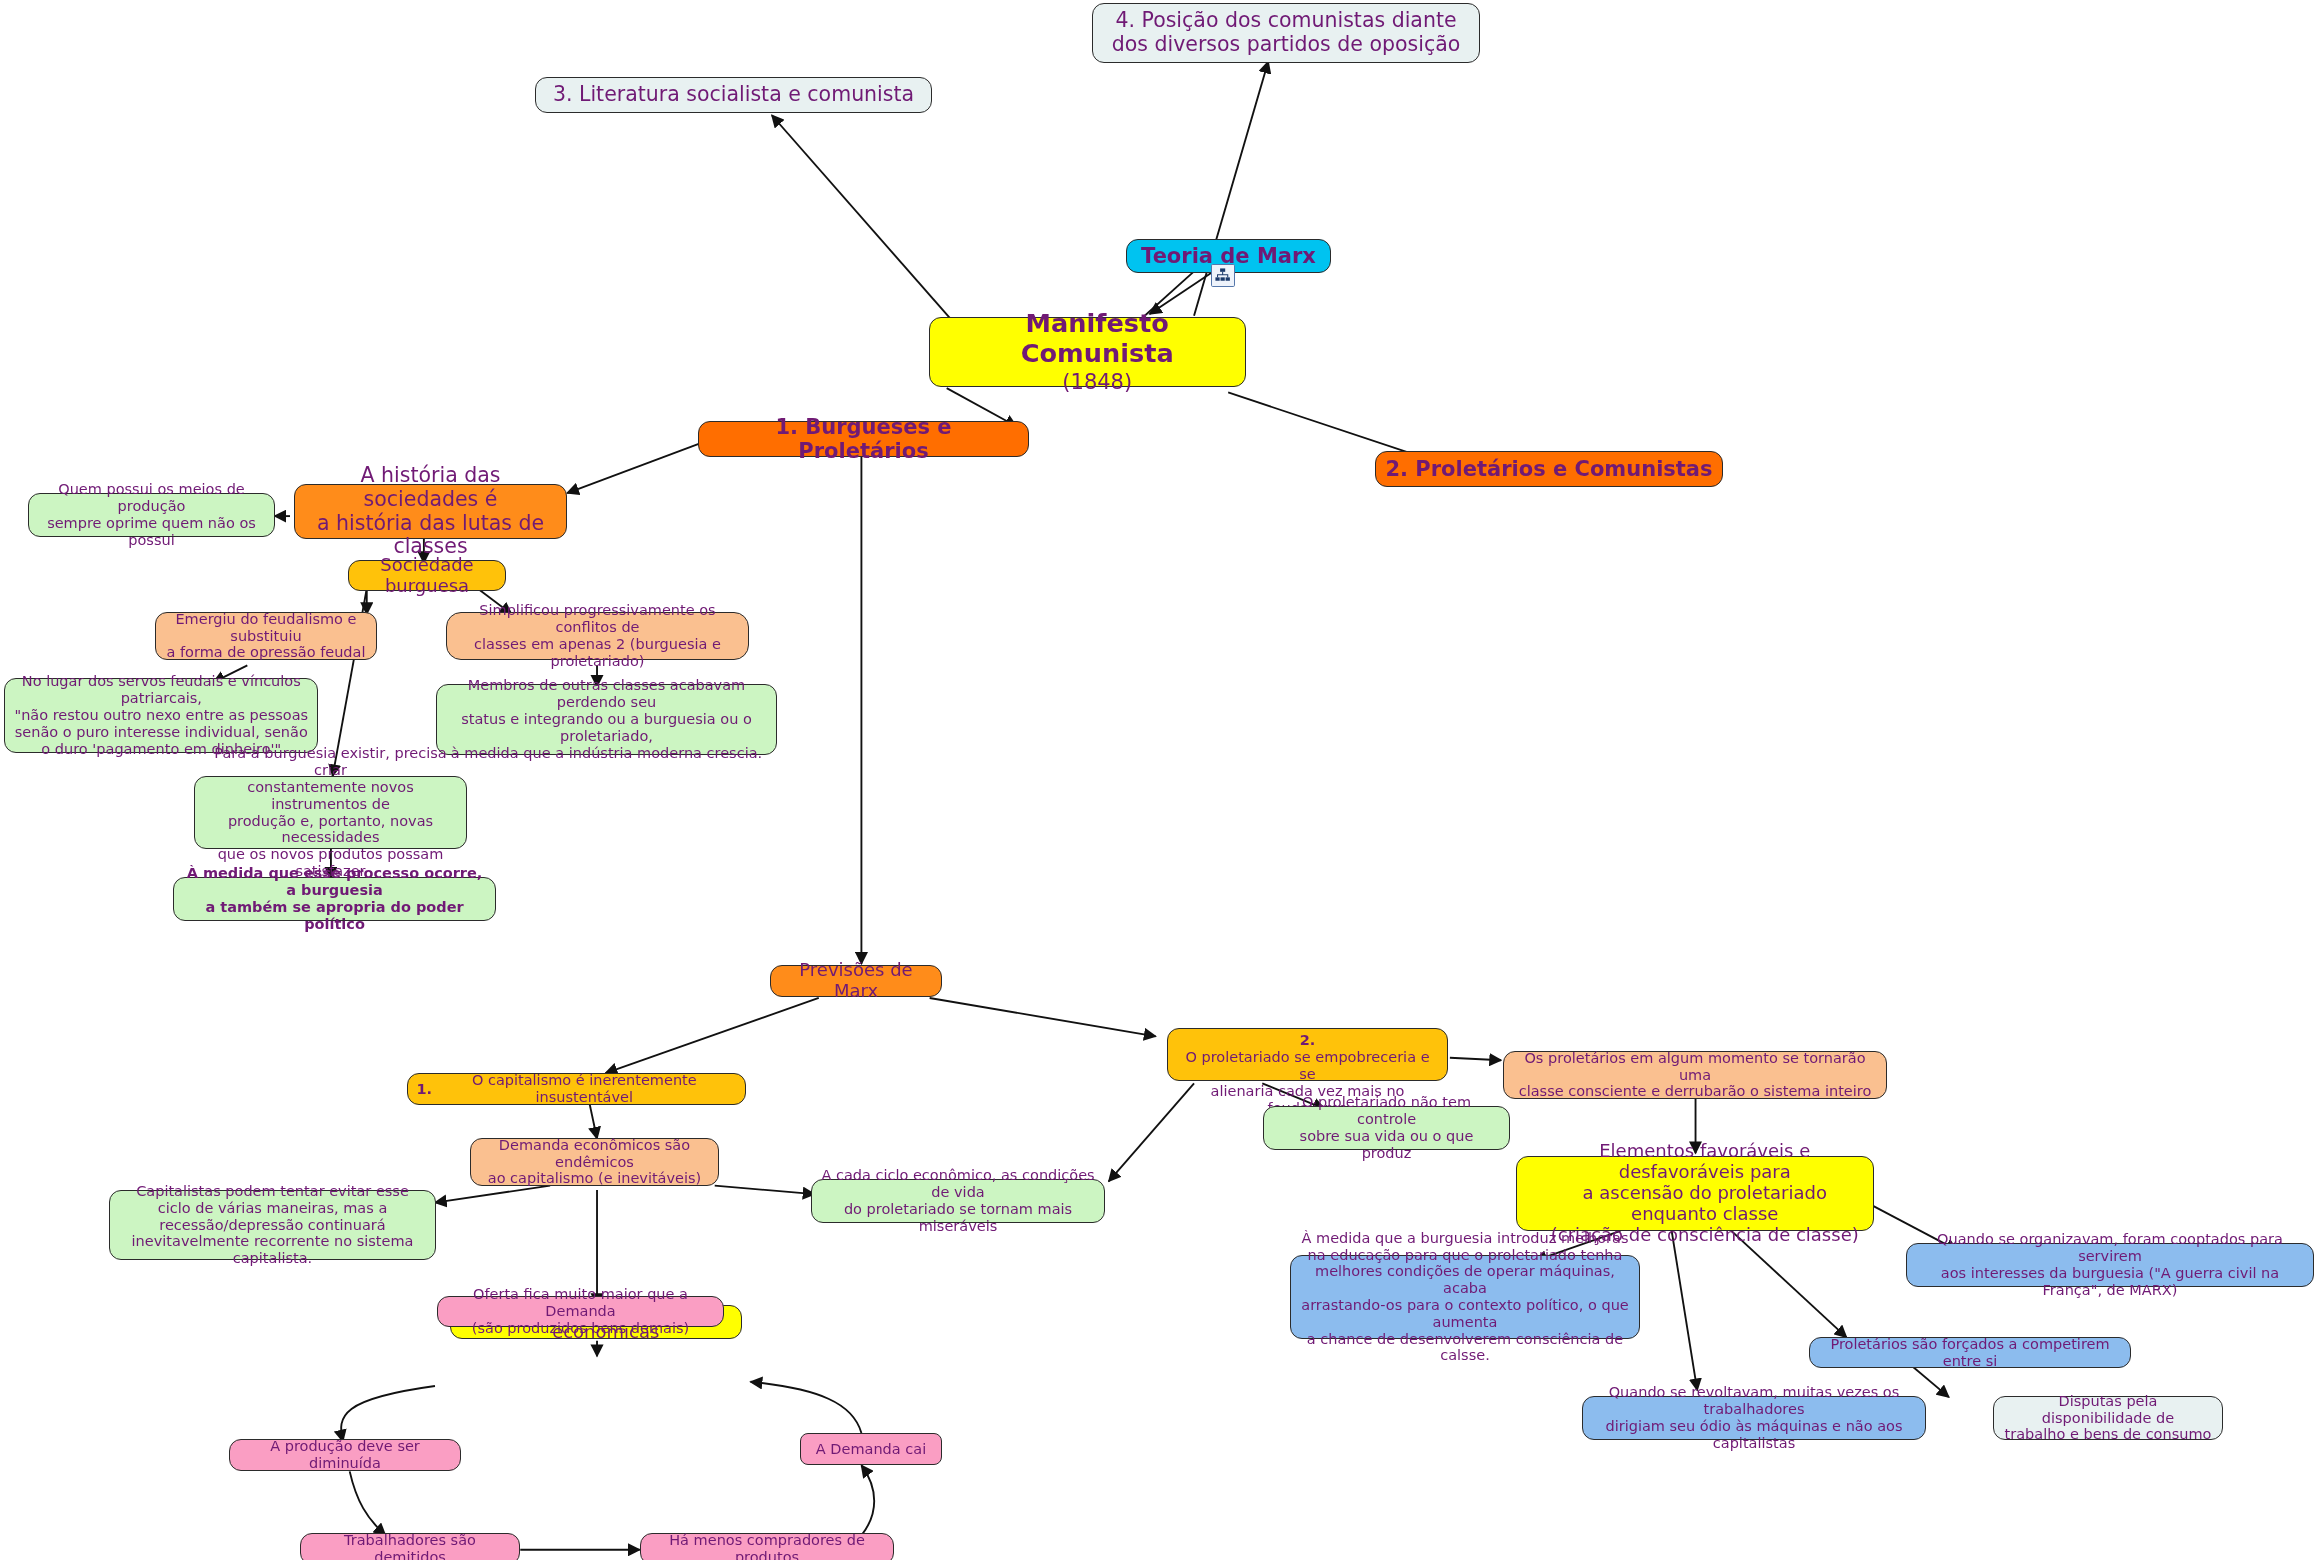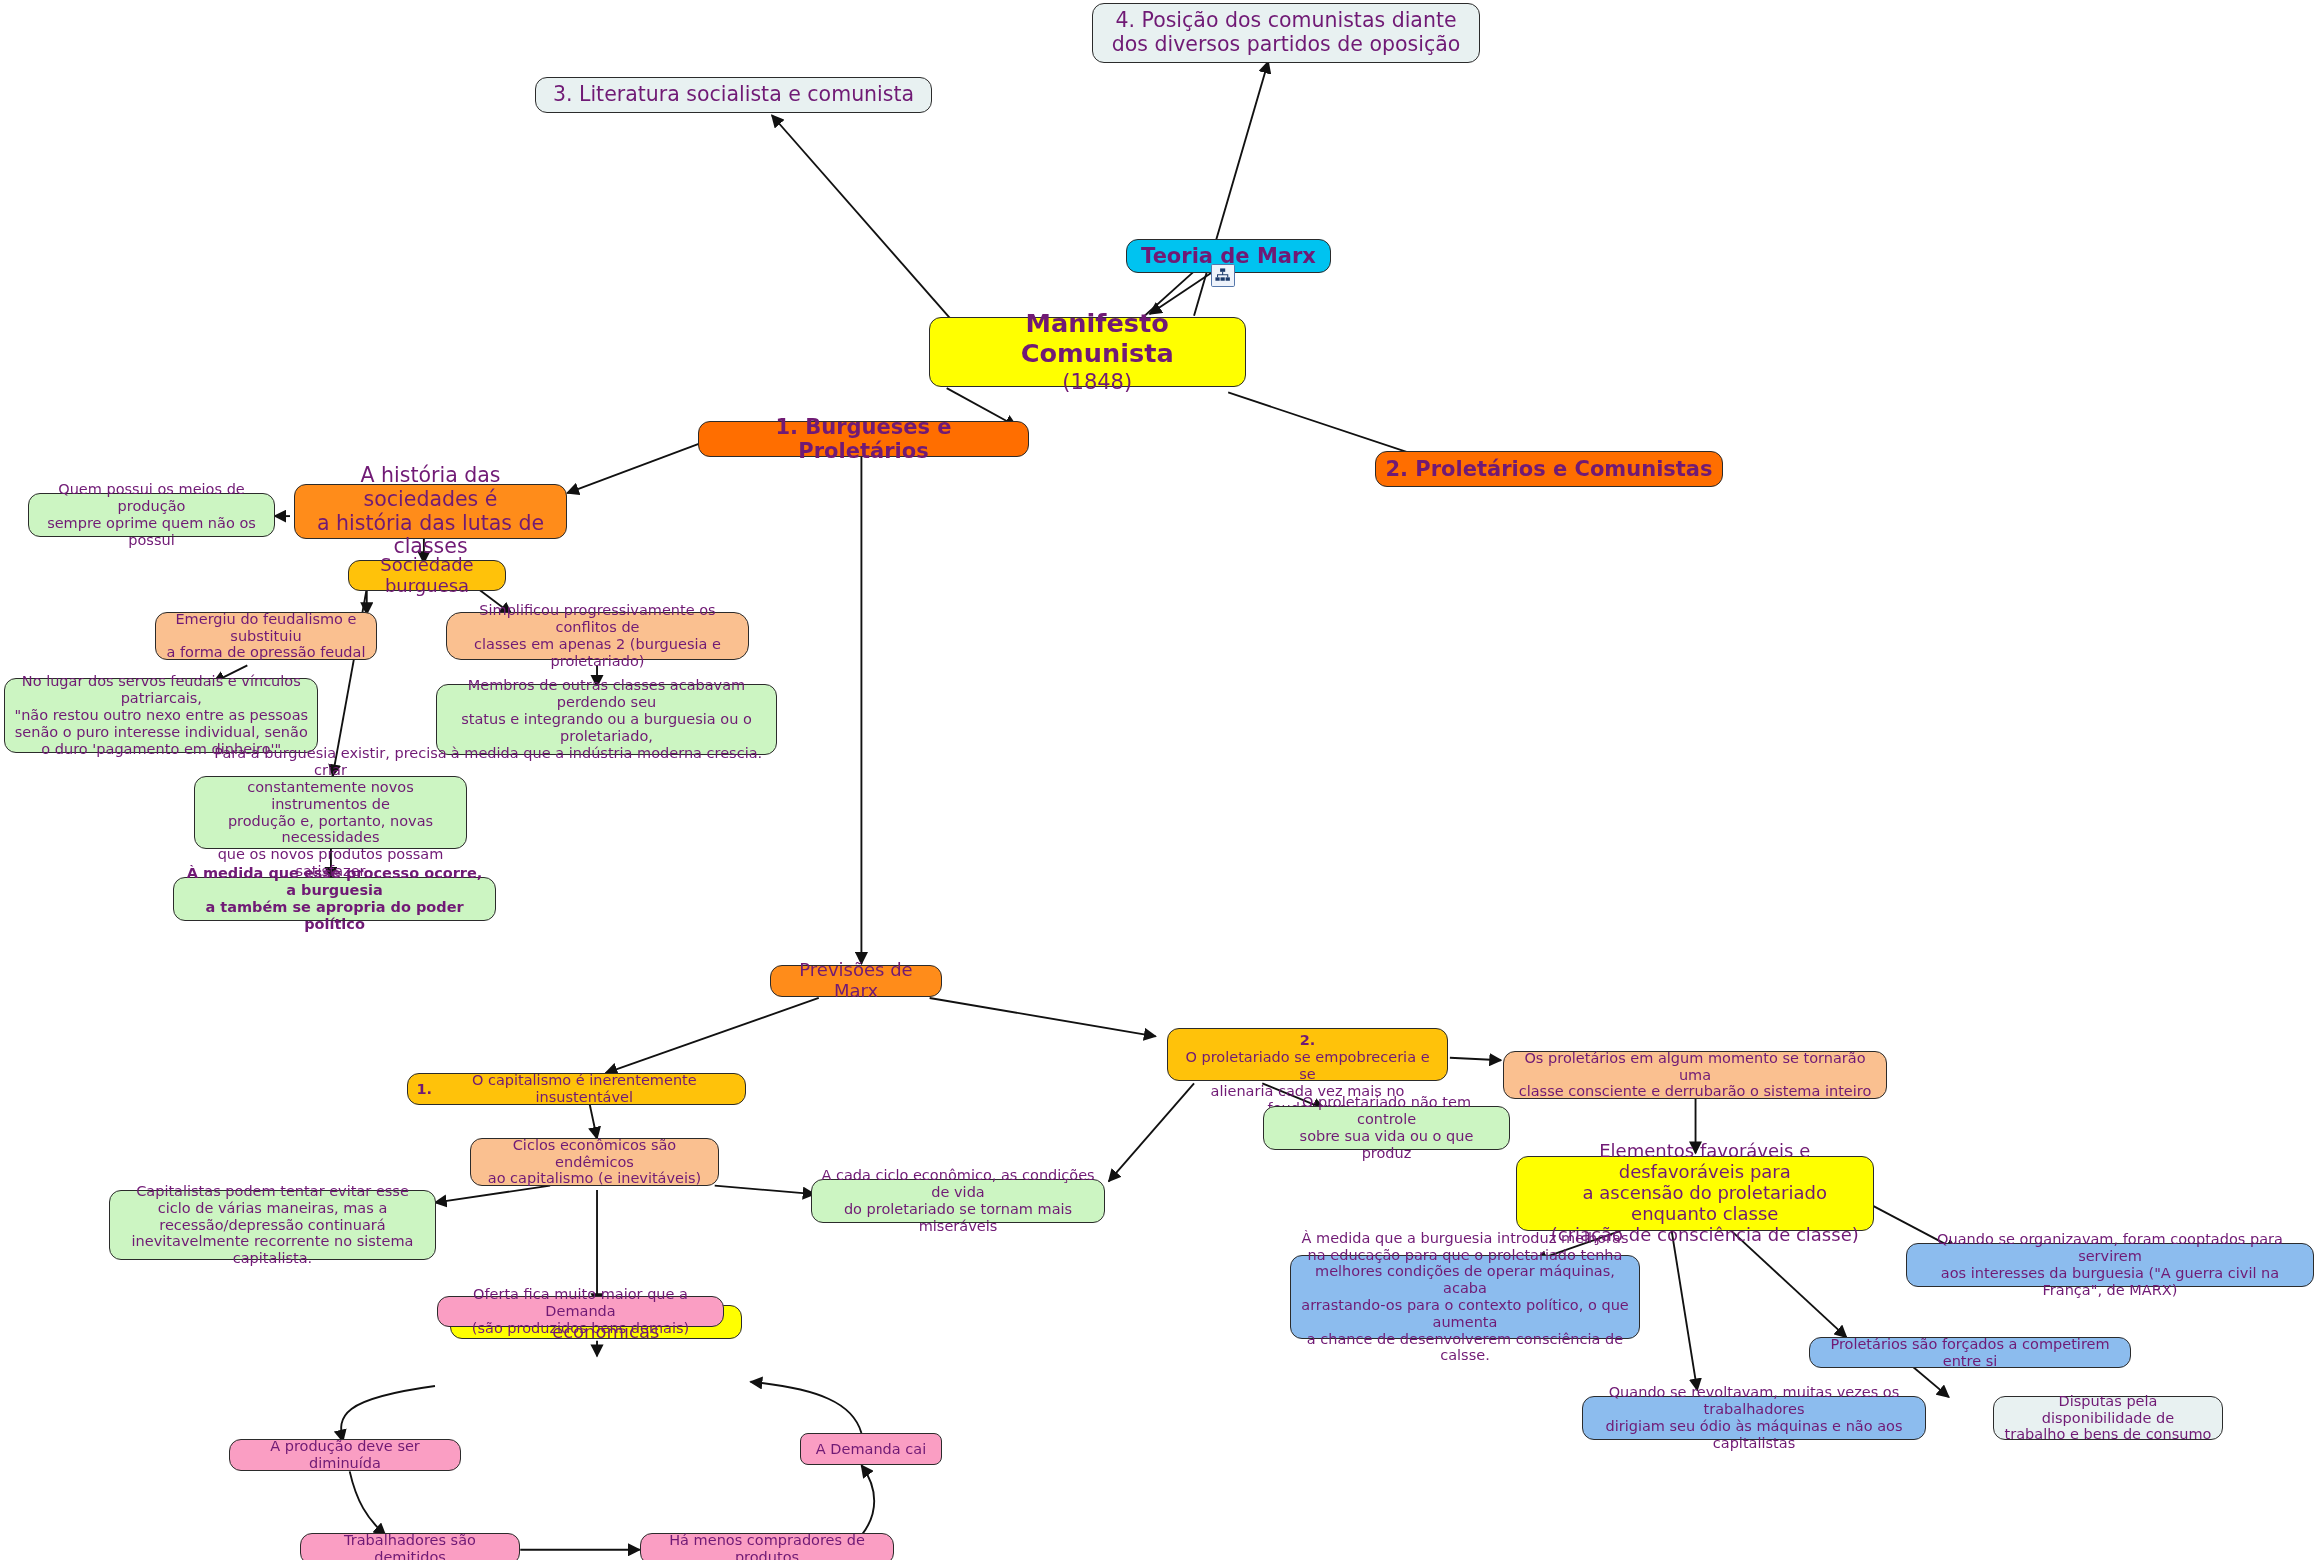--- a/index.html
+++ b/index.html
@@ -225,21 +225,21 @@
 
   <div class="node n-gold t-small" style="left:407px; top:1073px; width:339px; height:32px;">
     <span class="num-prefix">1.</span><span> O capitalismo é inerentemente insustentável</span>
   </div>
 
   <div class="node n-gold t-small" style="left:1167px; top:1028px; width:281px; height:53px; flex-direction:row; flex-wrap:wrap;">
     <span class="num-prefix">2.</span><span> O proletariado se empobreceria e se
 alienaria cada vez mais no feudalismo</span>
   </div>
 
-  <div class="node n-peach t-small" style="left:470px; top:1138px; width:249px; height:48px;">Ciclos econômicos são endêmicos
+  <div class="node n-peach t-small" style="left:470px; top:1138px; width:249px; height:48px;">Demanda econômicos são endêmicos
 ao capitalismo (e inevitáveis)</div>
 
   <div class="node n-green t-small" style="left:109px; top:1190px; width:327px; height:70px;">Capitalistas podem tentar evitar esse
 ciclo de várias maneiras, mas a
 recessão/depressão continuará
 inevitavelmente recorrente no sistema capitalista.</div>
 
   <div class="node n-green t-small" style="left:811px; top:1179px; width:294px; height:44px;">A cada ciclo econômico, as condições de vida
 do proletariado se tornam mais miseráveis</div>
 

